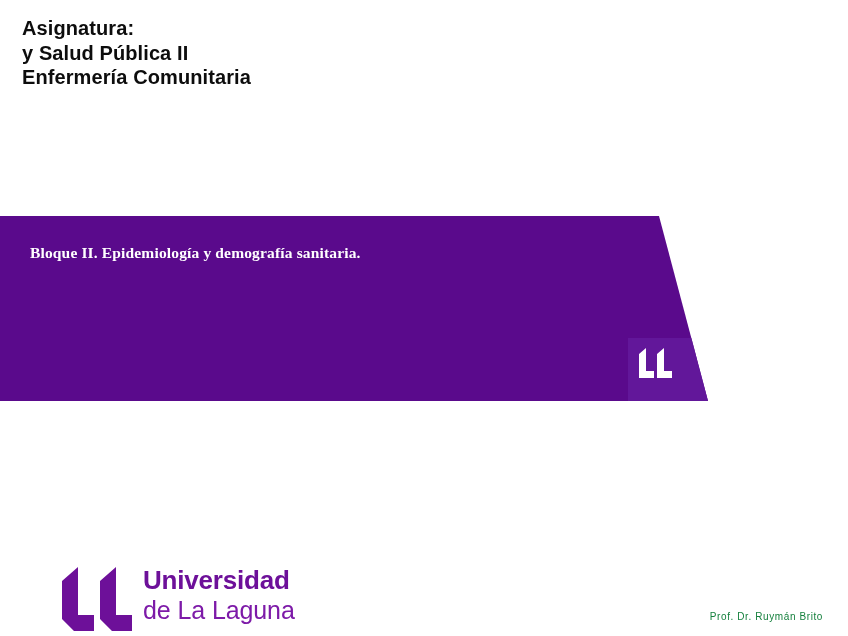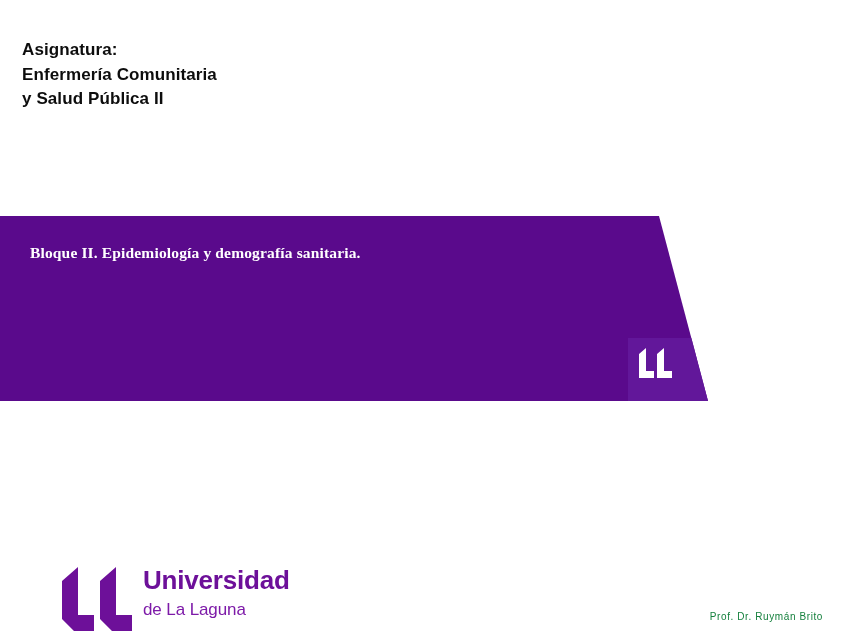--- a/index.html
+++ b/index.html
@@ -15,25 +15,25 @@
     width: 848px;
     height: 636px;
     background: #ffffff;
     overflow: hidden;
   }
 
   
   #course-heading {
     position: absolute;
     left: 22px;
-    top: 38px;
+    top: 16px;
     width: 520px;
     color: #0d0d0d;
     font-weight: bold;
-    font-size: 17px;
+    font-size: 20px;
     line-height: 24.5px;
     letter-spacing: 0.1px;
   }
   #course-heading .line {
     display: block;
     white-space: pre;
   }
 
   
   #title-banner {
@@ -111,21 +111,21 @@
     font-weight: bold;
     font-size: 26px;
     line-height: 30px;
     letter-spacing: -0.2px;
     white-space: pre;
   }
   #ull-logo-wordmark .wm-line2 {
     display: block;
     color: #7d1aa8;
     font-weight: normal;
-    font-size: 17px;
+    font-size: 25px;
     line-height: 30px;
     letter-spacing: -0.1px;
     white-space: pre;
   }
 
   
   #footer-author {
     position: absolute;
     right: 25px;
     bottom: 14px;
@@ -135,22 +135,22 @@
     white-space: pre;
   }
 </style>
 </head>
 <body>
 
 <div id="slide">
 
   <div id="course-heading">
     <span class="line">Asignatura:</span>
+    <span class="line">y Salud Pública II</span>
     <span class="line">Enfermería Comunitaria</span>
-    <span class="line">y Salud Pública II</span>
   </div>
 
   <div id="title-banner">
     <div id="banner-accent-block"></div>
     <div id="banner-text">
       <span class="banner-line">Bloque II. Epidemiología y demografía sanitaria.</span>
     </div>
   </div>
 
   <div id="banner-ull-mark">

